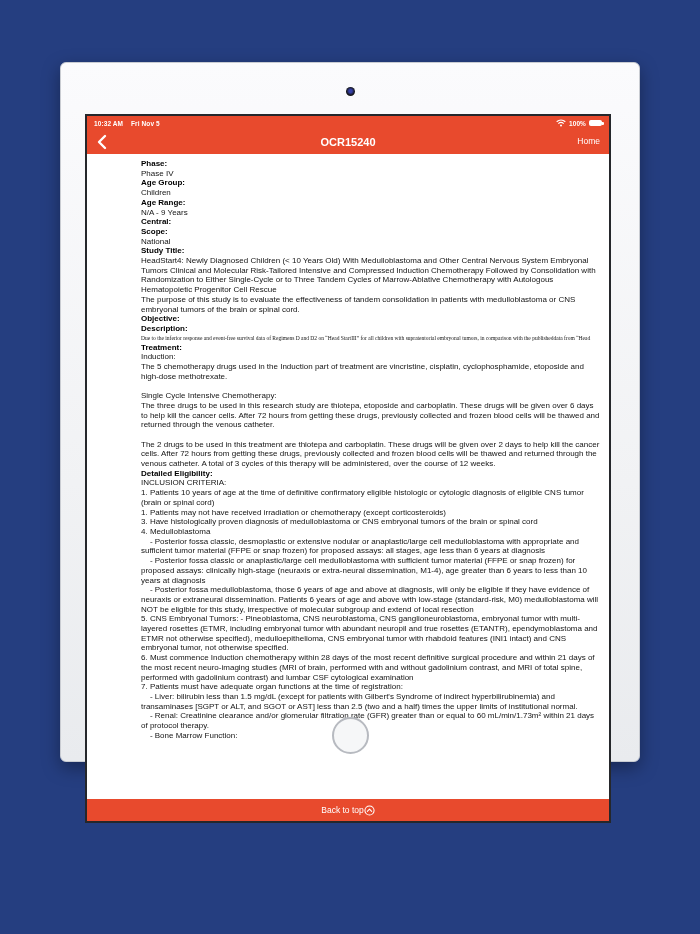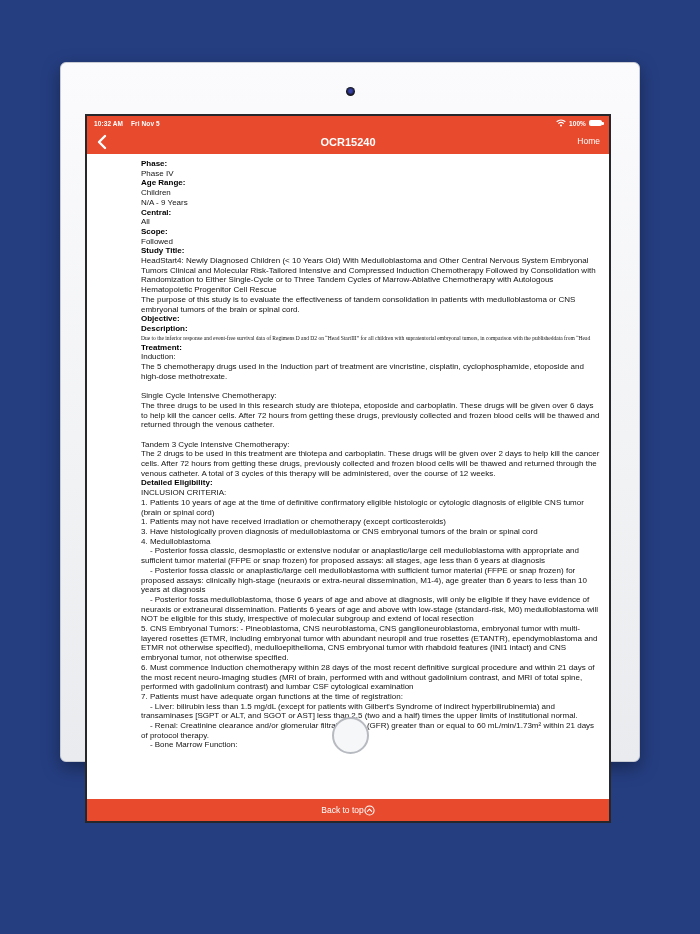--- a/index.html
+++ b/index.html
@@ -102,41 +102,40 @@
         <svg class="nav-back" viewBox="0 0 12 16">
           <polyline points="9,2 3,8 9,14" fill="none" stroke="#fff" stroke-width="2.4" stroke-linecap="round" stroke-linejoin="round"></polyline>
         </svg>
         <div class="nav-title">OCR15240</div>
         <div class="nav-home">Home</div>
       </div>
 
       <div class="content" id="doc">
           <div class="blk label">Phase:</div>
           <div class="blk body">Phase IV</div>
+          <div class="blk label">Age Group:</div>
+          <div class="blk body">Children</div>
           <div class="blk label">Age Range:</div>
-          <div class="blk body">Children</div>
           <div class="blk body">N/A - 9 Years</div>
           <div class="blk label">Central:</div>
-          <div class="blk body">All</div>
           <div class="blk label">Scope:</div>
-          <div class="blk body">Followed</div>
+          <div class="blk body">National</div>
           <div class="blk label">Study Title:</div>
           <div class="blk body">HeadStart4: Newly Diagnosed Children (&lt; 10 Years Old) With Medulloblastoma and Other Central Nervous System Embryonal Tumors Clinical and Molecular Risk-Tailored Intensive and Compressed Induction Chemotherapy Followed by Consolidation with Randomization to Either Single-Cycle or to Three Tandem Cycles of Marrow-Ablative Chemotherapy with Autologous Hematopoietic Progenitor Cell Rescue</div>
           <div class="blk body">The purpose of this study is to evaluate the effectiveness of tandem consolidation in patients with medulloblastoma or CNS embryonal tumors of the brain or spinal cord.</div>
           <div class="blk label">Objective:</div>
           <div class="blk label">Description:</div>
           <div class="blk tiny">Due to the inferior response and event-free survival data of Regimens D and D2 on “Head StartIII” for all children with supratentorial embryonal tumors, in comparison with the publisheddata from “Head</div>
           <div class="blk label">Treatment:</div>
           <div class="blk body">Induction:</div>
           <div class="blk body">The 5 chemotherapy drugs used in the Induction part of treatment are vincristine, cisplatin, cyclophosphamide, etoposide and high-dose methotrexate.</div>
           <div class="blk spacer"></div>
           <div class="blk body">Single Cycle Intensive Chemotherapy:</div>
           <div class="blk body">The three drugs to be used in this research study are thiotepa, etoposide and carboplatin. These drugs will be given over 6 days to help kill the cancer cells. After 72 hours from getting these drugs, previously collected and frozen blood cells will be thawed and returned through the venous catheter.</div>
           <div class="blk spacer"></div>
-          <div class="blk body">Tandem 3 Cycle Intensive Chemotherapy:</div>
           <div class="blk body">The 2 drugs to be used in this treatment are thiotepa and carboplatin. These drugs will be given over 2 days to help kill the cancer cells. After 72 hours from getting these drugs, previously collected and frozen blood cells will be thawed and returned through the venous catheter. A total of 3 cycles of this therapy will be administered, over the course of 12 weeks.</div>
           <div class="blk label">Detailed Eligibility:</div>
           <div class="blk body">INCLUSION CRITERIA:</div>
           <div class="blk body">1. Patients 10 years of age at the time of definitive confirmatory eligible histologic or cytologic diagnosis of eligible CNS tumor (brain or spinal cord)</div>
           <div class="blk body">1. Patients may not have received irradiation or chemotherapy (except corticosteroids)</div>
           <div class="blk body">3. Have histologically proven diagnosis of medulloblastoma or CNS embryonal tumors of the brain or spinal cord</div>
           <div class="blk body">4. Medulloblastoma</div>
           <div class="blk body">    - Posterior fossa classic, desmoplastic or extensive nodular or anaplastic/large cell medulloblastoma with appropriate and sufficient tumor material (FFPE or snap frozen) for proposed assays: all stages, age less than 6 years at diagnosis</div>
           <div class="blk body">    - Posterior fossa classic or anaplastic/large cell medulloblastoma with sufficient tumor material (FFPE or snap frozen) for proposed assays: clinically high-stage (neuraxis or extra-neural dissemination, M1-4), age greater than 6 years to less than 10 years at diagnosis</div>
           <div class="blk body">    - Posterior fossa medulloblastoma, those 6 years of age and above at diagnosis, will only be eligible if they have evidence of neuraxis or extraneural dissemination. Patients 6 years of age and above with low-stage (standard-risk, M0) medulloblastoma will NOT be eligible for this study, irrespective of molecular subgroup and extend of local resection</div>

